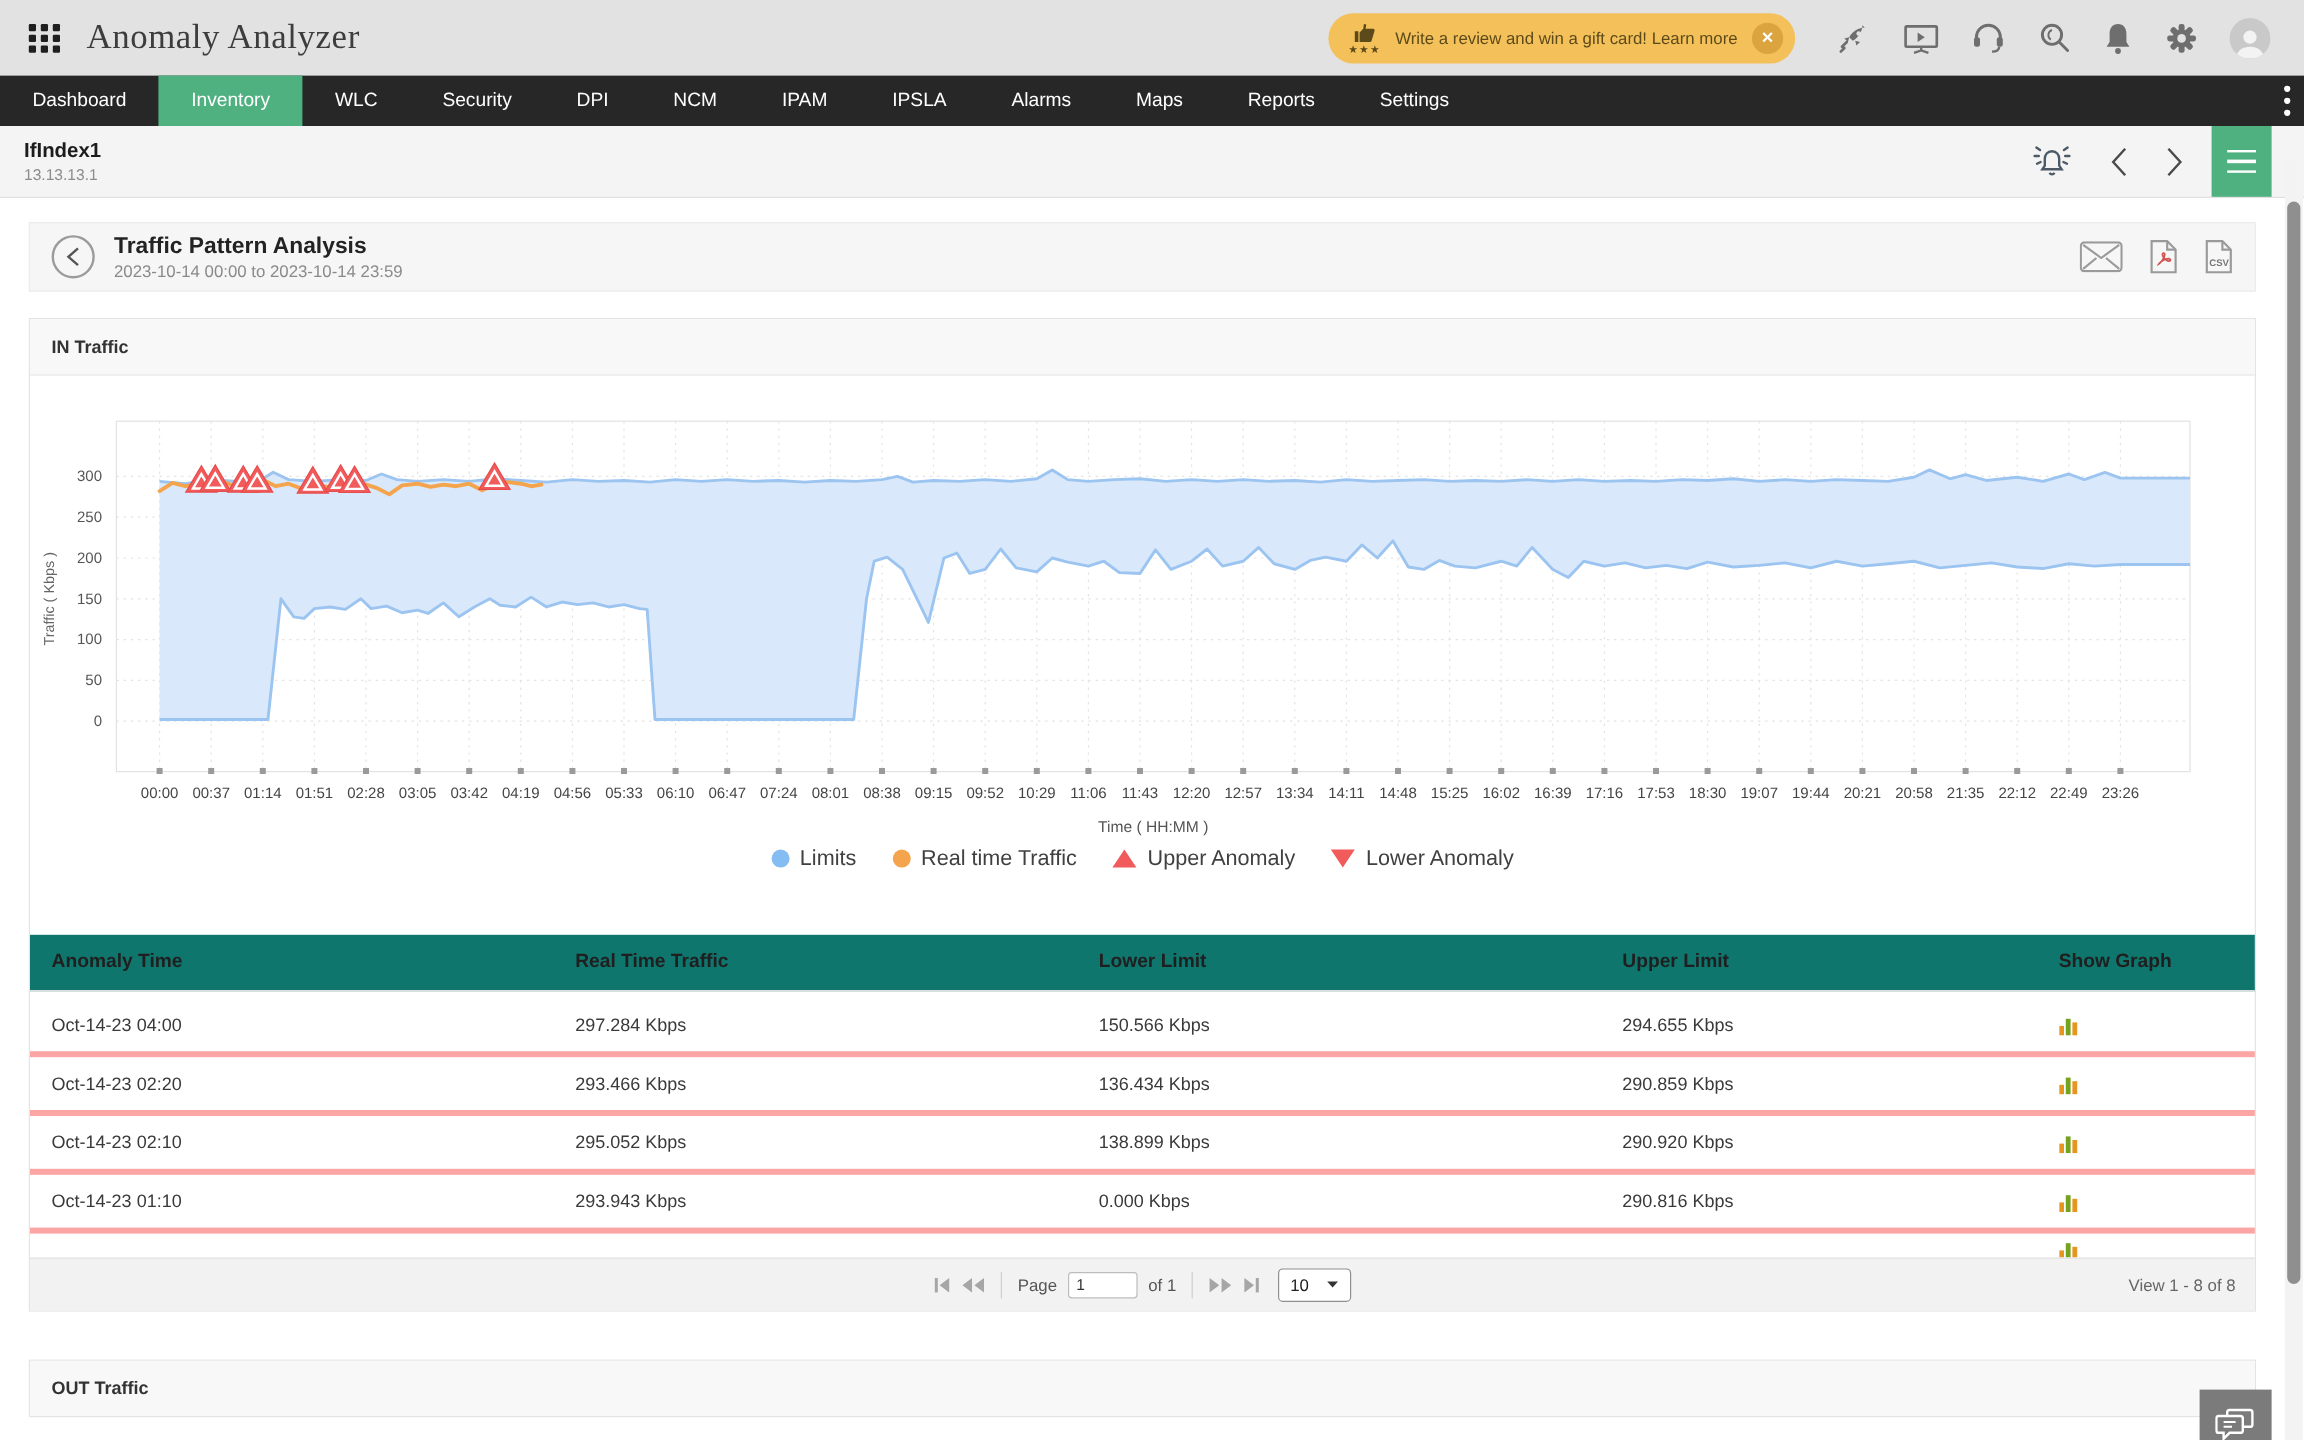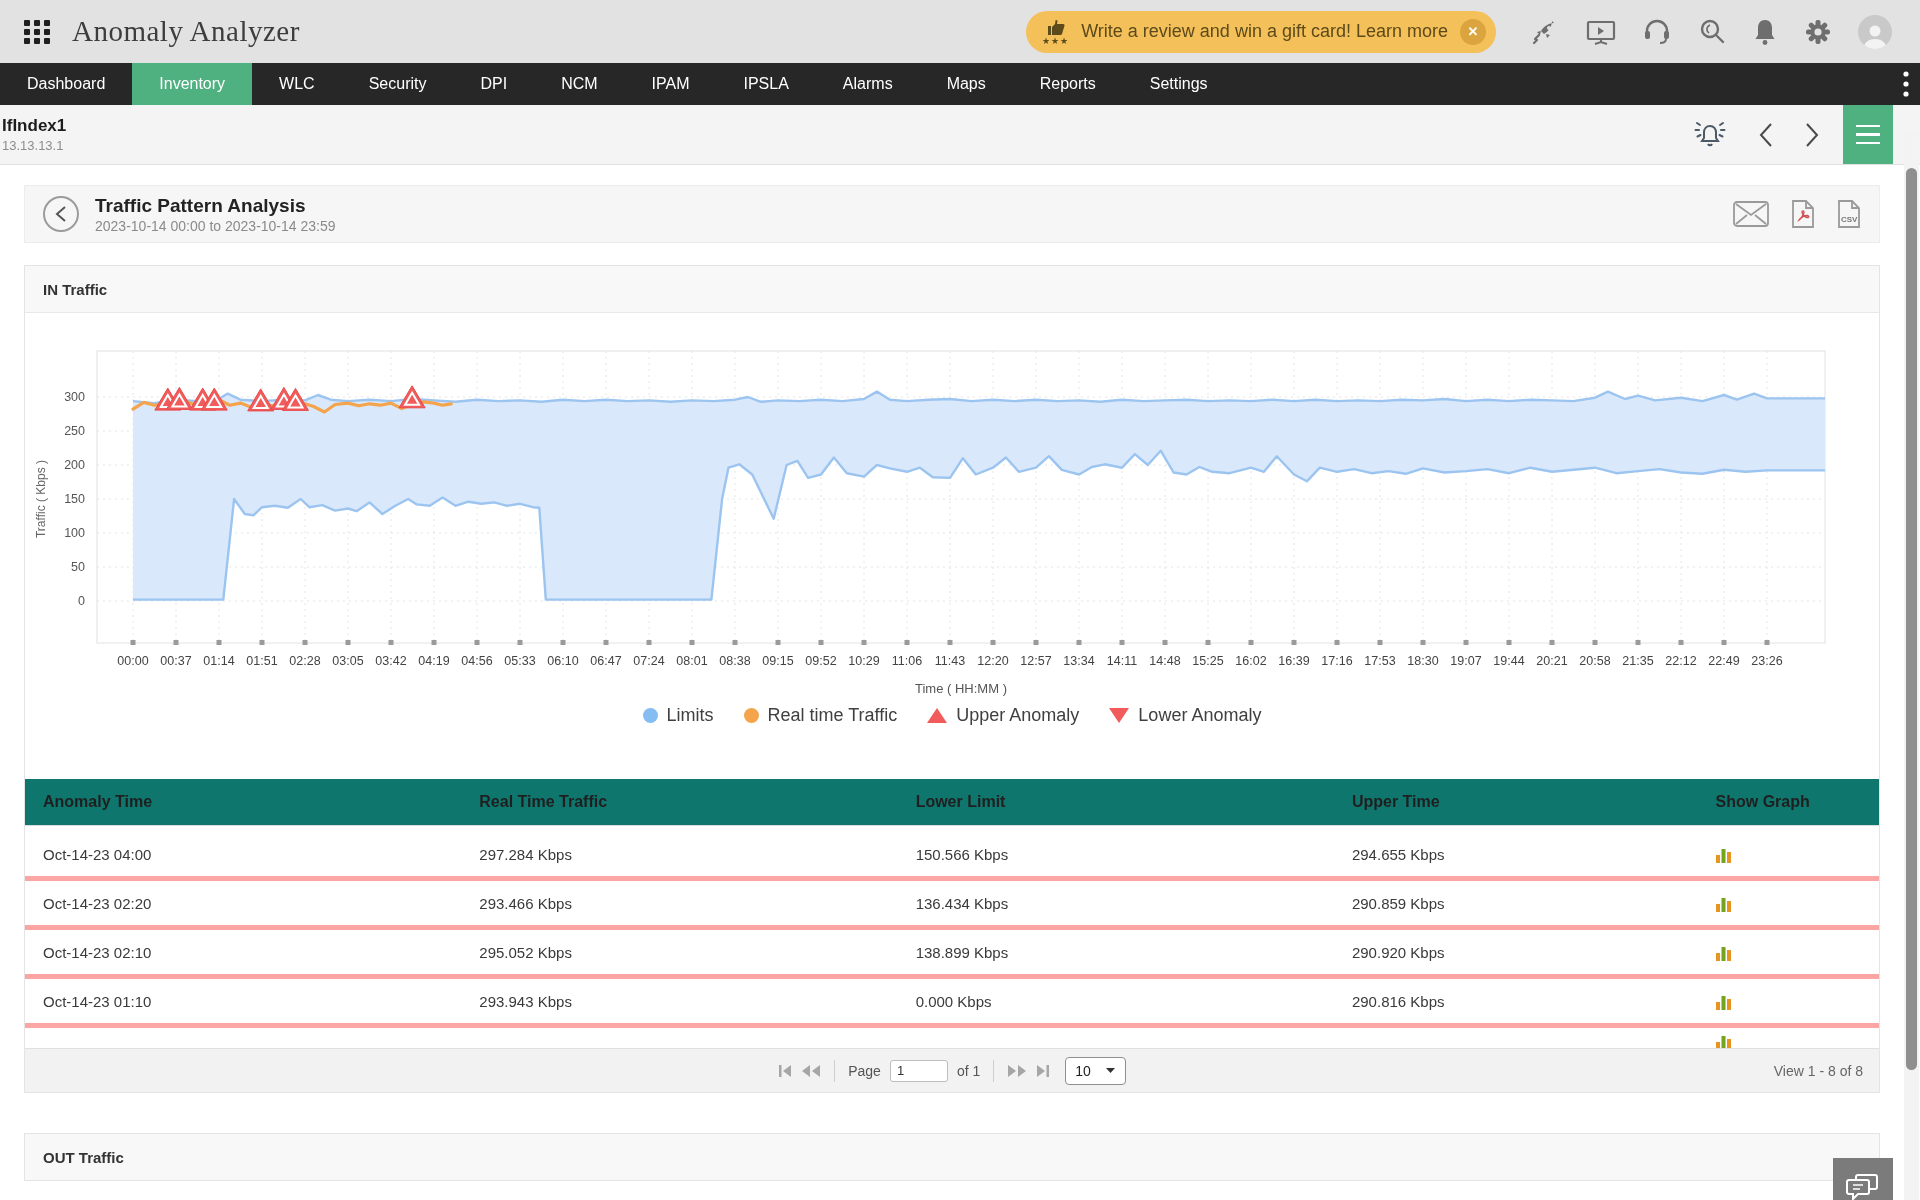--- a/index.html
+++ b/index.html
@@ -7,36 +7,36 @@
        font-family:"Liberation Sans",sans-serif;-webkit-font-smoothing:antialiased}
 
   
   .topbar{height:63px;background:#e2e2e2;display:flex;align-items:center;padding:0 22px;box-sizing:border-box}
   .waffle{margin-right:20px;display:flex}
   .logo{font-family:"Liberation Serif",serif;font-size:29px;color:#3d3d3d;letter-spacing:.5px;white-space:nowrap}
   .banner{margin-left:auto;background:#f4c05a;border-radius:21px;height:42px;display:flex;align-items:center;
           padding:0 10px 0 16px;gap:12px;cursor:pointer}
   .banner-thumb{display:flex;flex-direction:column;align-items:center;line-height:10px}
   .banner-stars{font-size:9px;color:#5c4a1a;letter-spacing:1px}
-  .banner-text{color:#5c4a1a;font-size:18px;white-space:nowrap}
+  .banner-text{color:#5c4a1a;font-size:14px;white-space:nowrap}
   .banner-close{width:26px;height:26px;border-radius:50%;background:#dba43e;color:#fff;display:flex;
                 align-items:center;justify-content:center;font-size:13px;font-weight:bold}
   .top-icons{display:flex;align-items:center;gap:25px;margin-left:34px;margin-right:6px}
   .tico{display:flex;cursor:pointer}
   .avatar{width:34px;height:34px;border-radius:50%;background:#c9c9c9;display:flex;align-items:flex-end;justify-content:center;overflow:hidden}
 
   
   .nav{height:42px;background:#272727;display:flex;align-items:stretch;position:relative}
   .nav-item{color:#fff;font-size:16px;padding:0 27px;display:flex;align-items:center;cursor:pointer;white-space:nowrap}
   .nav-item.active{background:#4fb080}
   .kebab{position:absolute;right:10px;top:0;height:42px;display:flex;align-items:center;cursor:pointer}
 
   
   .subheader{height:60px;background:#f4f4f4;border-bottom:1px solid #e0e0e0;display:flex;align-items:center;
-             padding-left:2px;position:relative;box-sizing:border-box}
+             padding-left:20px;position:relative;box-sizing:border-box}
   .sub-title{font-size:17px;font-weight:bold;color:#1c1c1c;line-height:19px}
   .sub-sub{font-size:13px;color:#8d8d8d;margin-top:3px}
   .sub-icons{position:absolute;right:100px;display:flex;align-items:center;gap:30px}
   .hamburger{position:absolute;right:27px;top:0;width:50px;height:59px;background:#4fb080;display:flex;
              flex-direction:column;align-items:center;justify-content:center;gap:6px;cursor:pointer}
   .hamburger span{display:block;width:24px;height:2.5px;background:#fff}
 
   
   .main{padding:0 40px 0 24px}
   .report-panel{margin-top:20px;height:58px;background:#f6f6f6;border:1px solid #ececec;display:flex;
@@ -459,21 +459,21 @@
       <span class="legend-item">
         <span class="m-tri-down"></span>
         <span>Lower Anomaly</span>
       </span>
     </div>
 
     <div class="thead">
       <span>Anomaly Time</span>
       <span>Real Time Traffic</span>
       <span>Lower Limit</span>
-      <span>Upper Time</span>
+      <span>Upper Limit</span>
       <span>Show Graph</span>
     </div>
     <div class="tbody" id="table-body">
         <div class="trow">
           <span>Oct-14-23 04:00</span>
           <span>297.284 Kbps</span>
           <span>150.566 Kbps</span>
           <span>294.655 Kbps</span>
           <span class="gcell">
             <svg width="16" height="18" viewBox="0 0 16 18">

